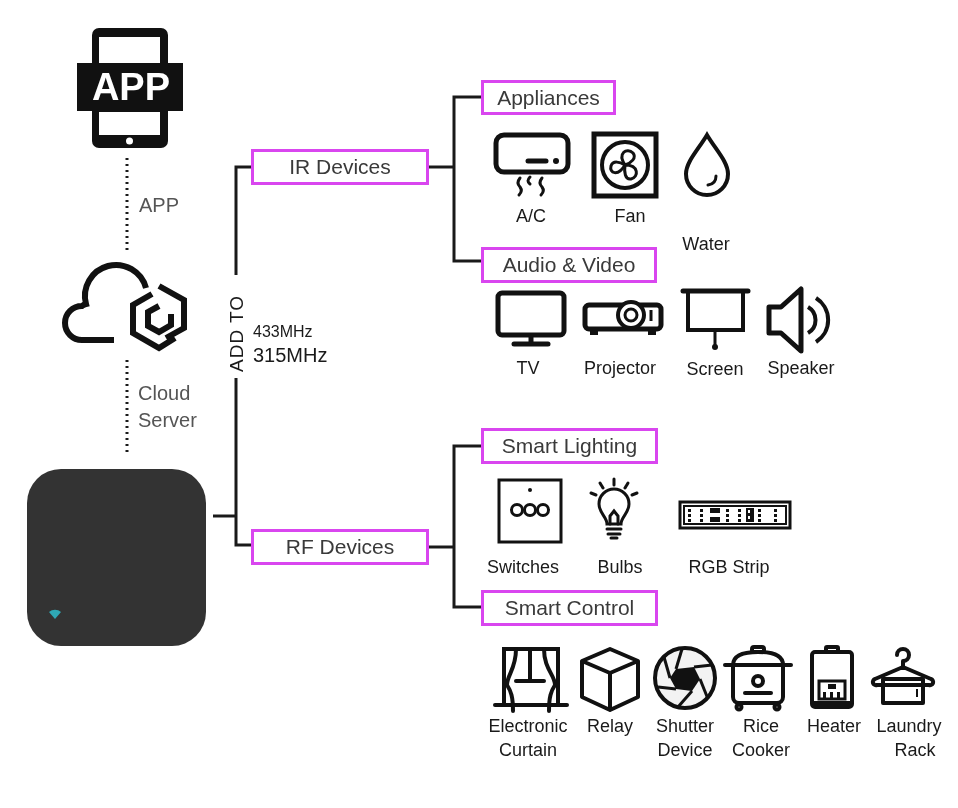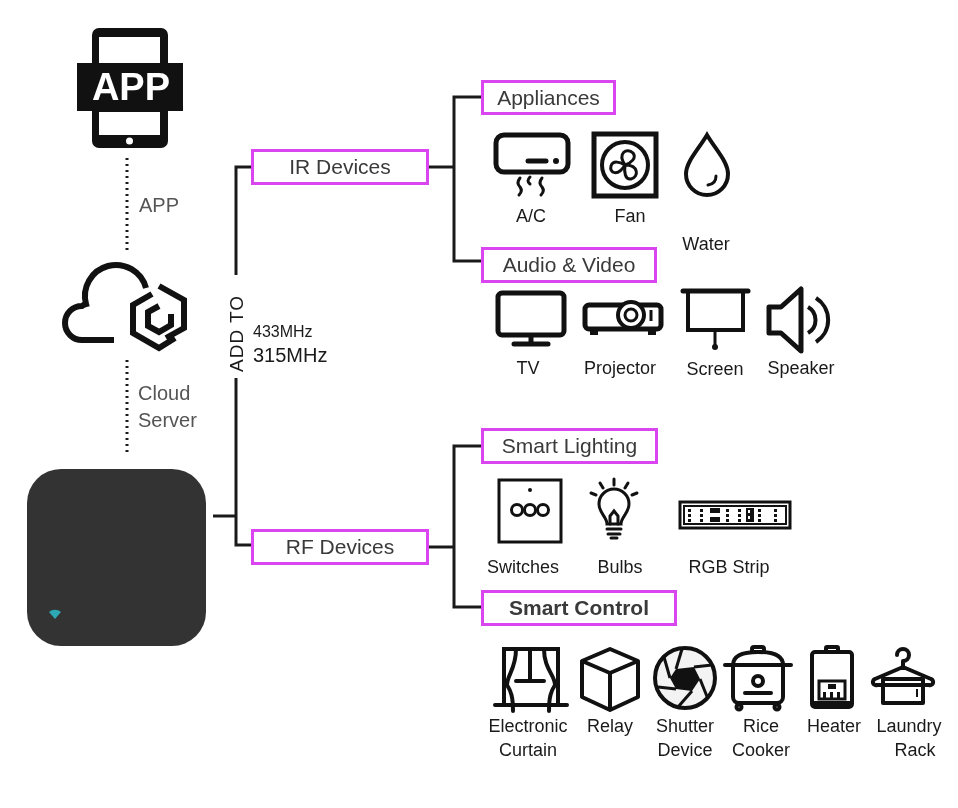--- a/index.html
+++ b/index.html
@@ -121,21 +121,21 @@
   <path d="M44 22 A15 15 0 0 1 44 48" fill="none" stroke="#111" stroke-width="4"></path>
   <path d="M52 13 A26 26 0 0 1 52 57" fill="none" stroke="#111" stroke-width="4"></path>
 </svg>
 <div class="lbl" style="left:492px;top:356px;width:72px;">TV</div>
 <div class="lbl" style="left:568px;top:356px;width:104px;">Projector</div>
 <div class="lbl" style="left:670px;top:357px;width:90px;">Screen</div>
 <div class="lbl" style="left:755px;top:356px;width:92px;">Speaker</div>
 
 <div class="box" style="left:251px;top:529px;width:178px;height:36px;">RF Devices</div>
 <div class="box" style="left:481px;top:428px;width:177px;height:36px;">Smart Lighting</div>
-<div class="box" style="left:481px;top:590px;width:196px;height:36px;font-weight:bold;">Smart Control</div>
+<div class="box" style="left:481px;top:590px;width:177px;height:36px;">Smart Control</div>
 
 <svg width="66" height="66" style="left:497px;top:478px" viewBox="0 0 66 66">
   <rect x="2" y="2" width="62" height="62" fill="none" stroke="#111" stroke-width="3"></rect>
   <circle cx="33" cy="12" r="2" fill="#111"></circle>
   <circle cx="20" cy="32" r="5.5" fill="none" stroke="#111" stroke-width="3"></circle>
   <circle cx="33" cy="32" r="5.5" fill="none" stroke="#111" stroke-width="3"></circle>
   <circle cx="46" cy="32" r="5.5" fill="none" stroke="#111" stroke-width="3"></circle>
 </svg>
 <svg width="52" height="66" style="left:588px;top:477px" viewBox="0 0 52 66">
   <g stroke="#111" stroke-width="3" stroke-linecap="round" fill="none">

